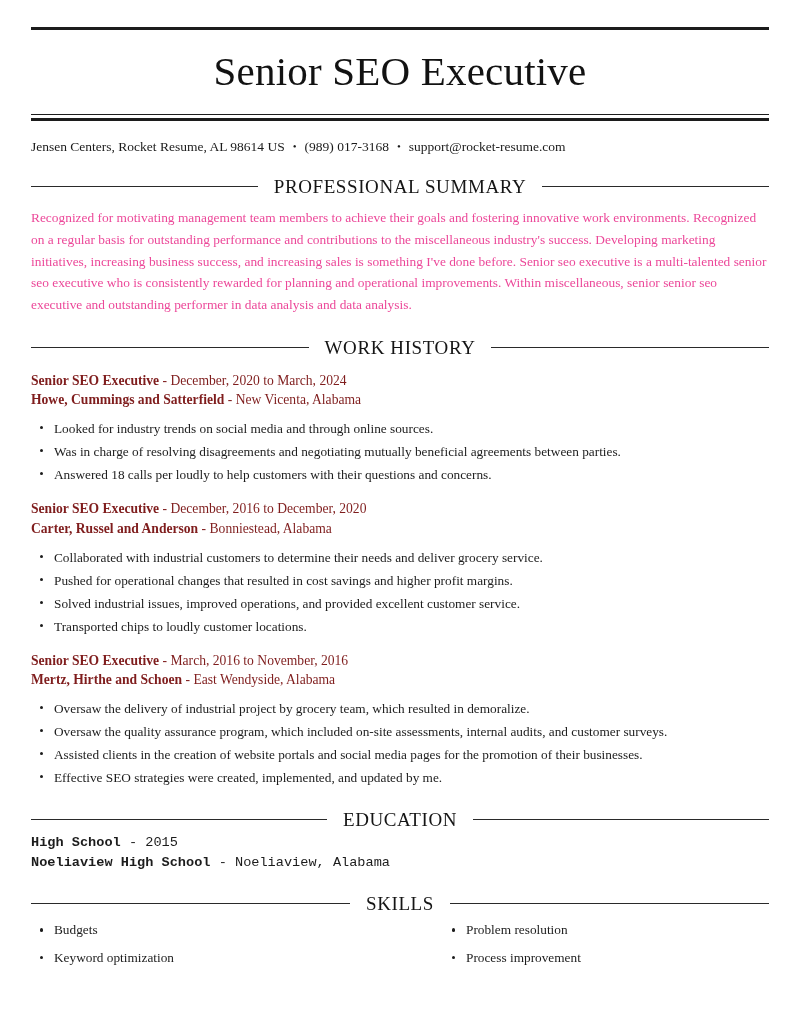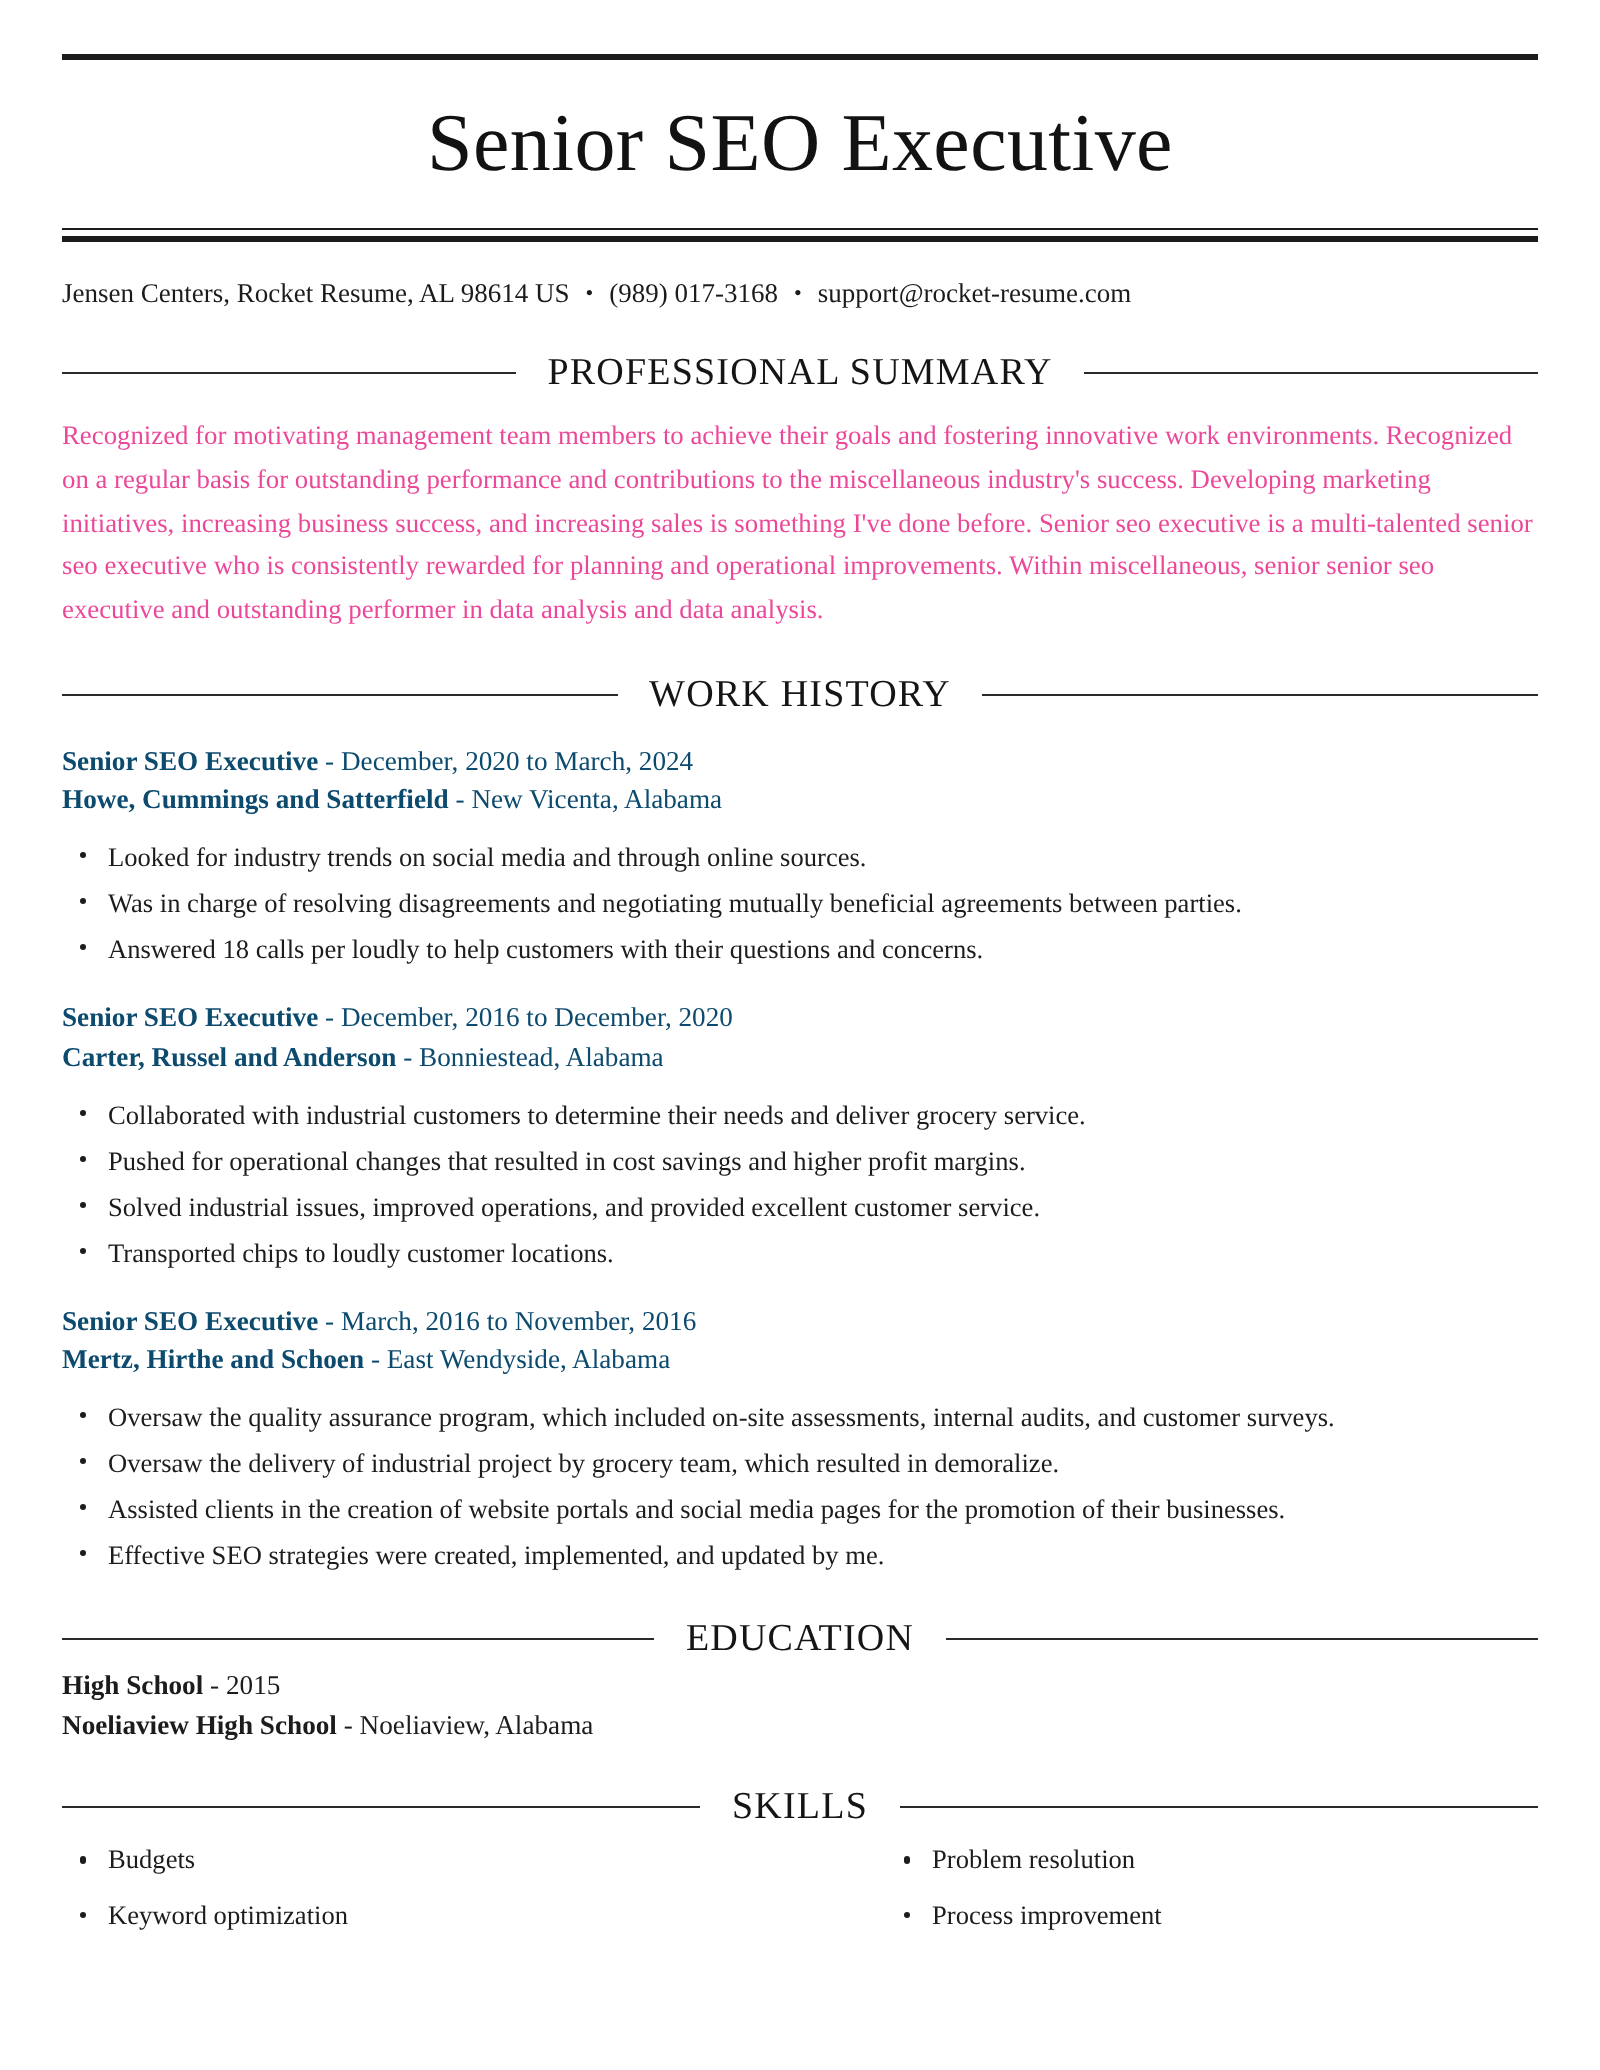--- a/index.html
+++ b/index.html
@@ -101,21 +101,21 @@
 
   .job {
     margin-top: 14px;
   }
   .job:first-of-type {
     margin-top: 12px;
   }
   .job-line {
     font-size: 13.6px;
     line-height: 1.45;
-    color: #0c4a6e;
+    color: #7f1d1d;
   }
   .job-line .strong {
     font-weight: 700;
   }
   .job-line .light {
     font-weight: 400;
   }
 
   ul.bullets {
     list-style: none;
@@ -137,20 +137,21 @@
     top: 8px;
     width: 3.2px;
     height: 3.2px;
     border-radius: 50%;
     background: #1c1c1c;
   }
 
   
   .edu {
     margin-top: 0;
+    font-family: Liberation Mono, monospace;
   }
   .edu-line {
     font-size: 13.6px;
     line-height: 1.45;
     color: #1c1c1c;
   }
   .edu-line .strong { font-weight: 700; }
 
   
   .skills-wrap {
@@ -262,22 +263,22 @@
       <span class="strong">Senior SEO Executive</span>
       <span class="light">-</span>
       <span class="light">March, 2016 to November, 2016</span>
     </div>
     <div class="job-line">
       <span class="strong">Mertz, Hirthe and Schoen</span>
       <span class="light">-</span>
       <span class="light">East Wendyside, Alabama</span>
     </div>
     <ul class="bullets">
+      <li>Oversaw the delivery of industrial project by grocery team, which resulted in demoralize.</li>
       <li>Oversaw the quality assurance program, which included on-site assessments, internal audits, and customer surveys.</li>
-      <li>Oversaw the delivery of industrial project by grocery team, which resulted in demoralize.</li>
       <li>Assisted clients in the creation of website portals and social media pages for the promotion of their businesses.</li>
       <li>Effective SEO strategies were created, implemented, and updated by me.</li>
     </ul>
   </div>
 
   <div class="section-head">
     <span class="line"></span>
     <span class="label">EDUCATION</span>
     <span class="line"></span>
   </div>

